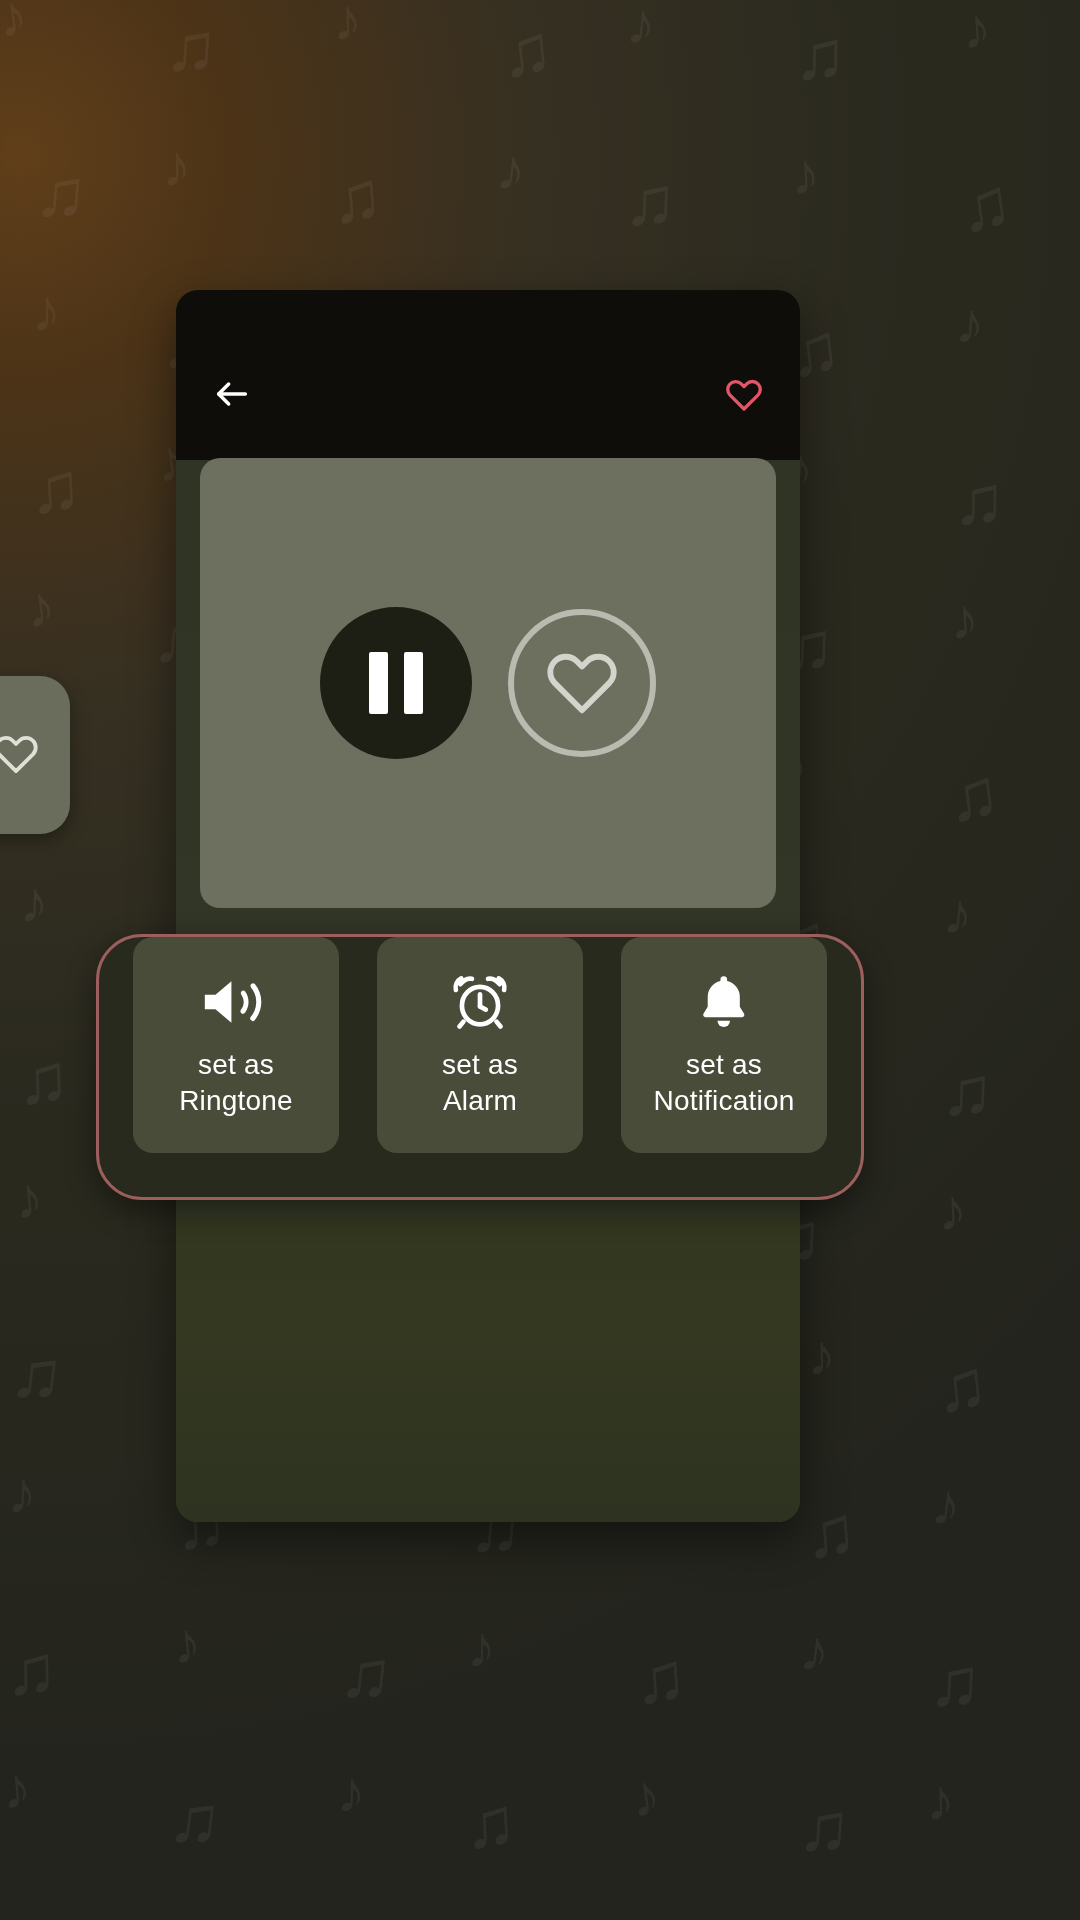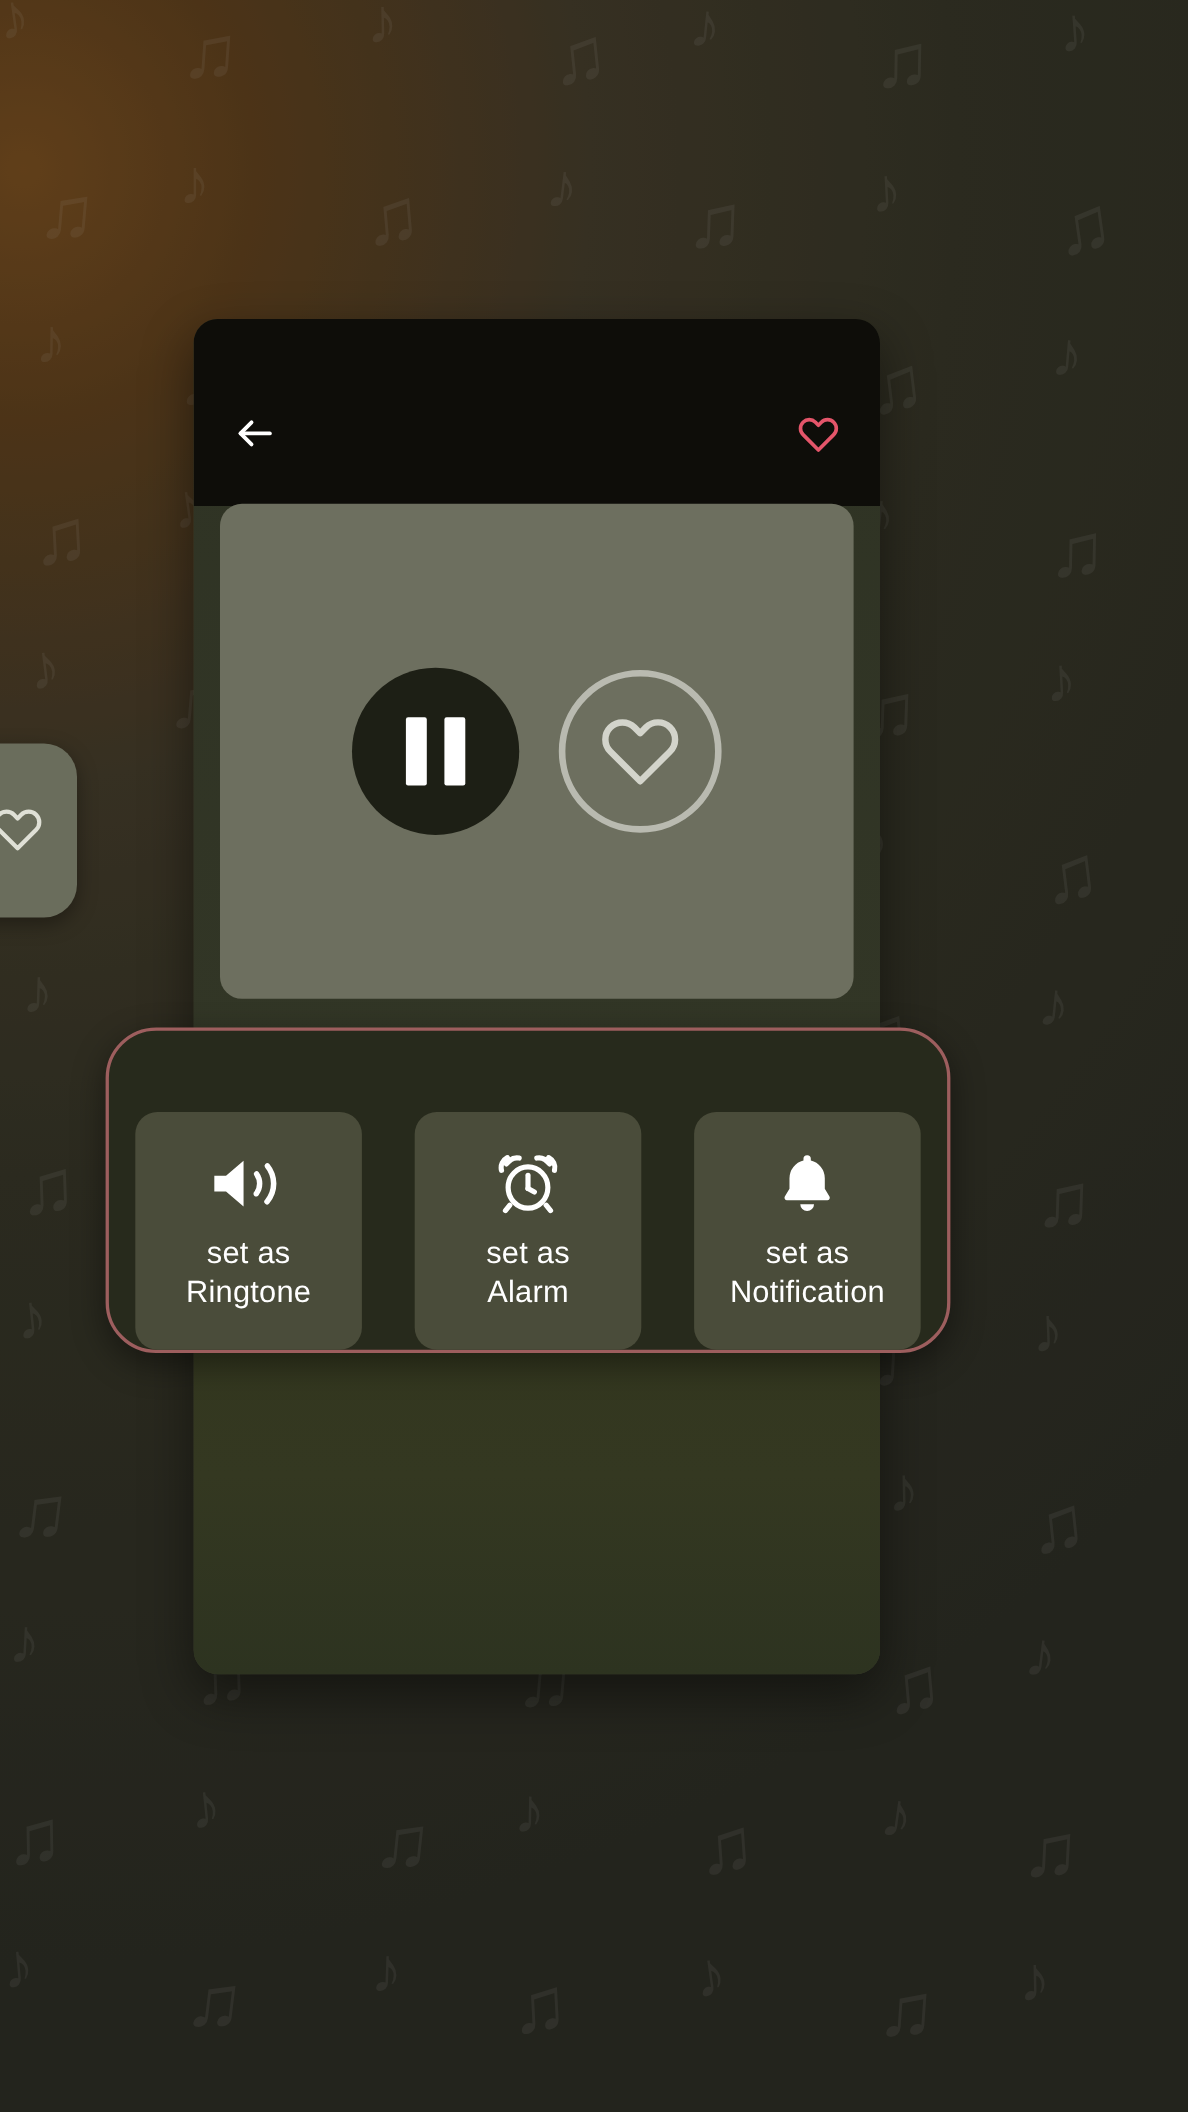--- a/index.html
+++ b/index.html
@@ -118,27 +118,27 @@
     position:absolute;
     left:0; top:930px;
     width:100%; height:302px;
     background:linear-gradient(180deg,#33371f 0%,#343821 40%,#2d3320 100%);
   }
 
   
   #actions-bar {
     position:absolute;
     left:96px; top:934px;
-    width:768px; height:296px;
+    width:768px; height:266px;
     border-radius:46px;
     background:#272a1c;
     border:3px solid #9d5e5e;
-    display:flex; align-items:flex-end;
+    display:flex; align-items:flex-start;
     justify-content:space-between;
-    padding:0 24px;
+    padding:0 34px;
     box-shadow:0 10px 30px rgba(0,0,0,.42);
   }
   .action-button {
     width:206px; height:216px;
     border-radius:20px;
     background:#4a4c3a;
     display:flex; flex-direction:column;
     align-items:center; justify-content:center;
     gap:14px;
     cursor:pointer;

